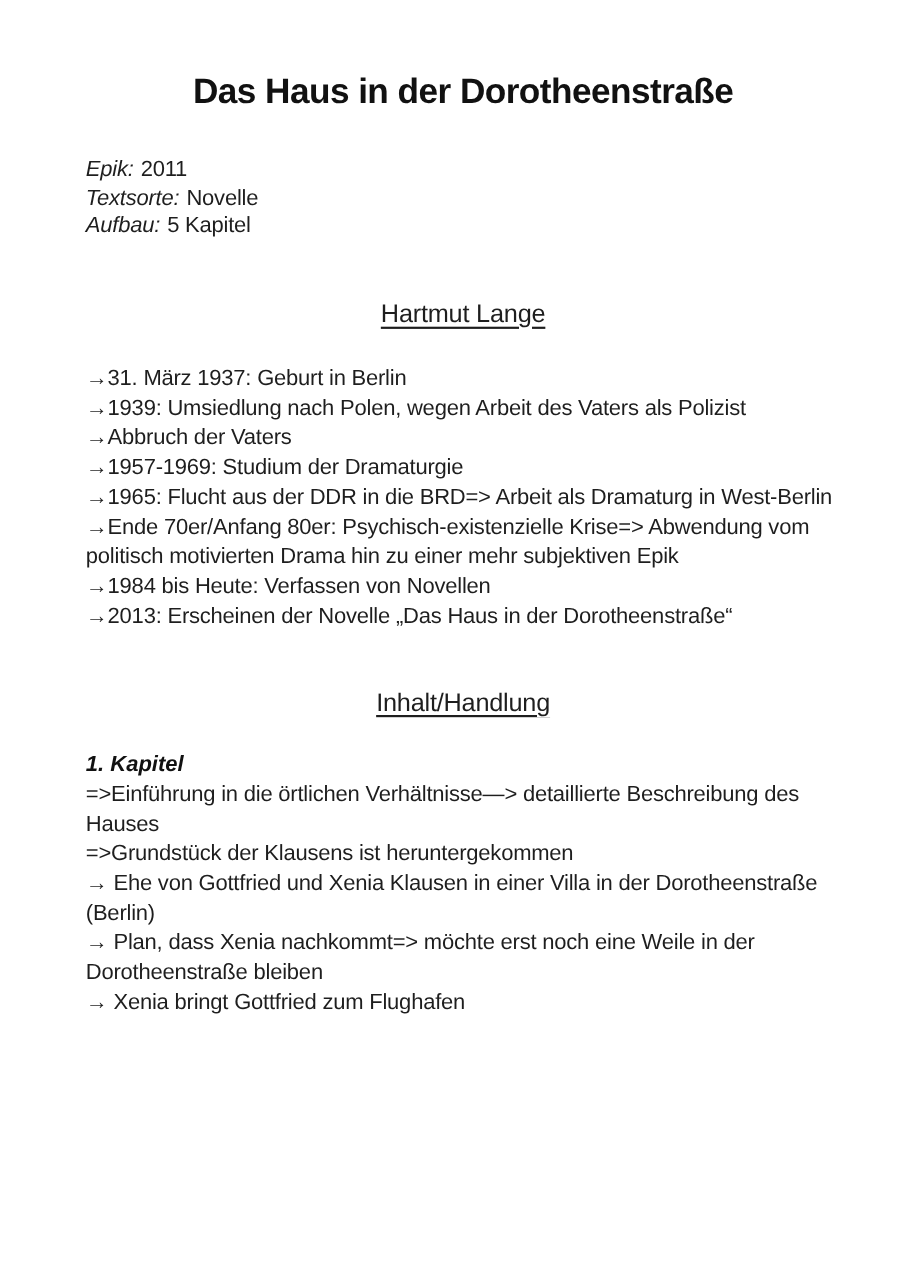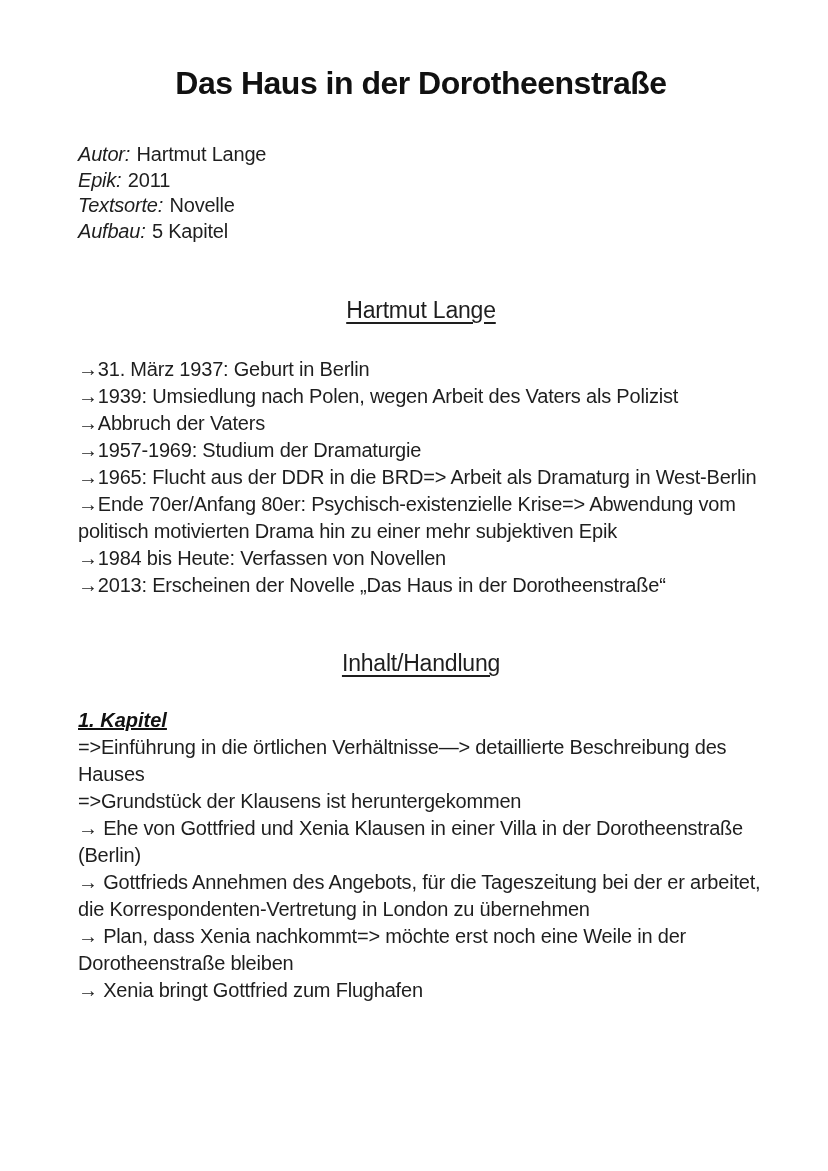--- a/index.html
+++ b/index.html
@@ -63,32 +63,30 @@
     max-width: 686px;
   }
   .item-list p { margin: 0; }
   .chapter-subheading {
     margin: 0;
     font-size: 20px;
     line-height: 27px;
     font-weight: bold;
     font-style: italic;
     color: #111111;
-    text-decoration: underline;
   }
 </style>
 </head>
 <body>
 
 <div class="page">
 
   <h1 class="doc-title">Das Haus in der Dorotheenstraße</h1>
 
   <div class="meta-block">
-    <p class="meta-line"><span class="meta-label">Autor:</span><span class="meta-value">Hartmut Lange</span></p>
     <p class="meta-line"><span class="meta-label">Epik:</span><span class="meta-value">2011</span></p>
     <p class="meta-line"><span class="meta-label">Textsorte:</span><span class="meta-value">Novelle</span></p>
     <p class="meta-line"><span class="meta-label">Aufbau:</span><span class="meta-value">5 Kapitel</span></p>
   </div>
 
   <h2 class="section-heading">Hartmut Lange</h2>
 
   <div class="item-list">
     <p>→31. März 1937: Geburt in Berlin</p>
     <p>→1939: Umsiedlung nach Polen, wegen Arbeit des Vaters als Polizist</p>
@@ -101,18 +99,17 @@
   </div>
 
   <h2 class="section-heading second">Inhalt/Handlung</h2>
 
   <p class="chapter-subheading">1. Kapitel</p>
 
   <div class="item-list">
     <p>=&gt;Einführung in die örtlichen Verhältnisse—&gt; detaillierte Beschreibung des Hauses</p>
     <p>=&gt;Grundstück der Klausens ist heruntergekommen</p>
     <p>→ Ehe von Gottfried und Xenia Klausen in einer Villa in der Dorotheenstraße (Berlin)</p>
-    <p>→ Gottfrieds Annehmen des Angebots, für die Tageszeitung bei der er arbeitet, die Korrespondenten-Vertretung in London zu übernehmen</p>
     <p>→ Plan, dass Xenia nachkommt=&gt; möchte erst noch eine Weile in der Dorotheenstraße bleiben</p>
     <p>→ Xenia bringt Gottfried zum Flughafen</p>
   </div>
 
 </div>
 
 </body></html>

